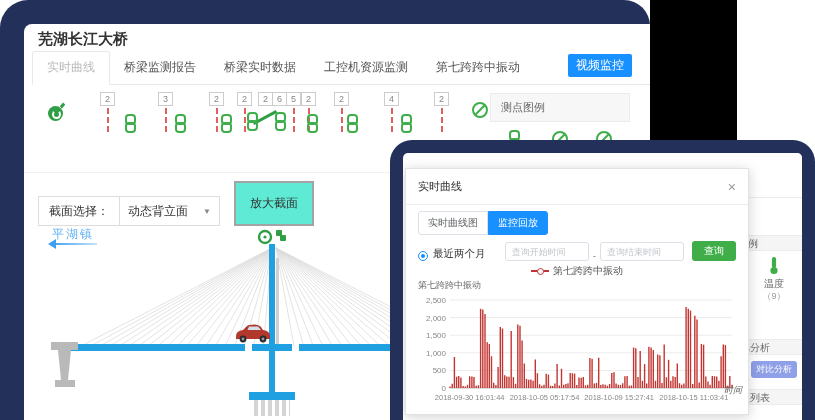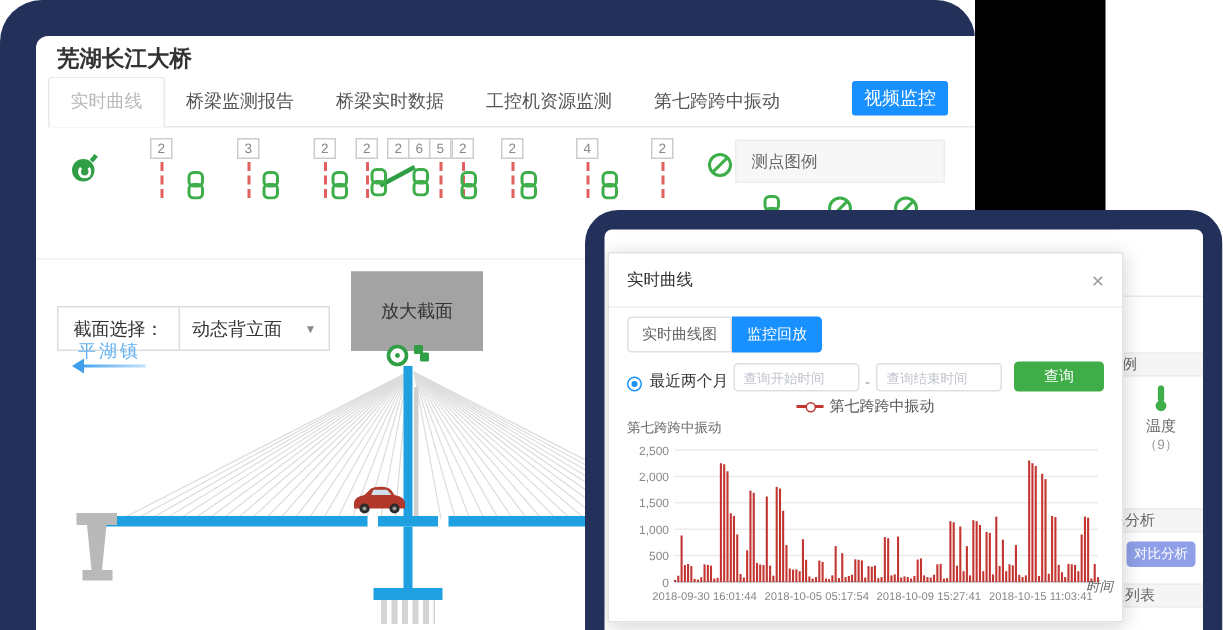--- a/index.html
+++ b/index.html
@@ -42,21 +42,21 @@
                 padding:6px 10px; }
   .lp-icons { position:relative; height:22px; }
   
   .section-row { position:absolute; left:0; top:148px; width:626px; border-top:1px solid #f0f0f0;
                  padding:8px 14px; display:flex; align-items:flex-end; }
   .sel-group { display:flex; align-items:center; border:1px solid #ddd; height:30px; }
   .sel-label { font-size:12px; color:#333; padding:0 10px; }
   .sel-box { display:flex; align-items:center; justify-content:space-between; width:100px; height:30px;
              border-left:1px solid #ddd; padding:0 8px; font-size:12px; color:#333; cursor:pointer; }
   .sel-caret { font-size:8px; color:#888; }
-  .zoom-btn { margin-left:14px; border:6px solid #a3a3a3; background:#a3a3a3; font-size:12px; color:#333;
+  .zoom-btn { margin-left:14px; border:2px solid #a3a3a3; background:#5eead4; font-size:12px; color:#333;
               padding:12px 14px; cursor:pointer; }
   
   .bridge-wrap { position:absolute; left:12px; top:196px; width:626px; height:200px; }
   .town-label { position:absolute; left:16px; top:6px; font-size:12px; color:#5fb0f5; letter-spacing:2px; }
   .town-arrow { position:absolute; left:15px; top:23px; width:46px; height:2px;
                 background:linear-gradient(90deg,#3f9fee,#c4e2fb); }
   .town-arrow::before { content:""; position:absolute; left:-8px; top:-4px; border:5px solid transparent;
                 border-right:8px solid #3f9fee; }
   
   .overlay-win { position:absolute; left:390px; top:140px; width:425px; height:280px; background:#22305a;
@@ -88,21 +88,21 @@
   .md-controls { display:flex; align-items:flex-end; margin:6px 12px 0; }
   .radio { width:10px; height:10px; border:1px solid #1890ff; border-radius:50%; position:relative;
            margin-right:5px; cursor:pointer; flex:none; }
   .radio::before { content:""; position:absolute; left:2px; top:2px; width:4px; height:4px;
            border-radius:50%; background:#1890ff; }
   .radio-label { font-size:10.5px; color:#333; margin-right:auto; }
   .md-controls input { width:84px; height:19px; border:1px solid #dcdfe6; border-radius:3px;
            font-size:9px; padding:0 6px; color:#333; }
   .md-controls input::placeholder { color:#c0c4cc; }
   .in-sep { margin:0 4px; color:#999; font-size:10px; }
-  .search-btn { width:60px; height:20px; background:#3fae49; border:none; border-radius:3px; color:#fff;
+  .search-btn { width:44px; height:20px; background:#3fae49; border:none; border-radius:3px; color:#fff;
            font-size:10px; margin-left:8px; cursor:pointer; }
   .md-legend { text-align:center; font-size:10px; color:#555; margin-top:3px; }
   .marker { display:inline-block; width:18px; border-top:2px solid #c23531; position:relative;
             vertical-align:middle; margin-right:4px; }
   .marker::after { content:""; position:absolute; left:6px; top:-4px; width:5px; height:5px;
             border:1.5px solid #c23531; border-radius:50%; background:#fff; }
   .md-chart { position:relative; margin:1px 8px 0 10px; }
   .axis-title { font-size:9px; color:#666; margin-left:2px; }
   .x-name { position:absolute; right:-2px; bottom:17px; font-size:9px; color:#666;font-style:italic; }
 </style>

